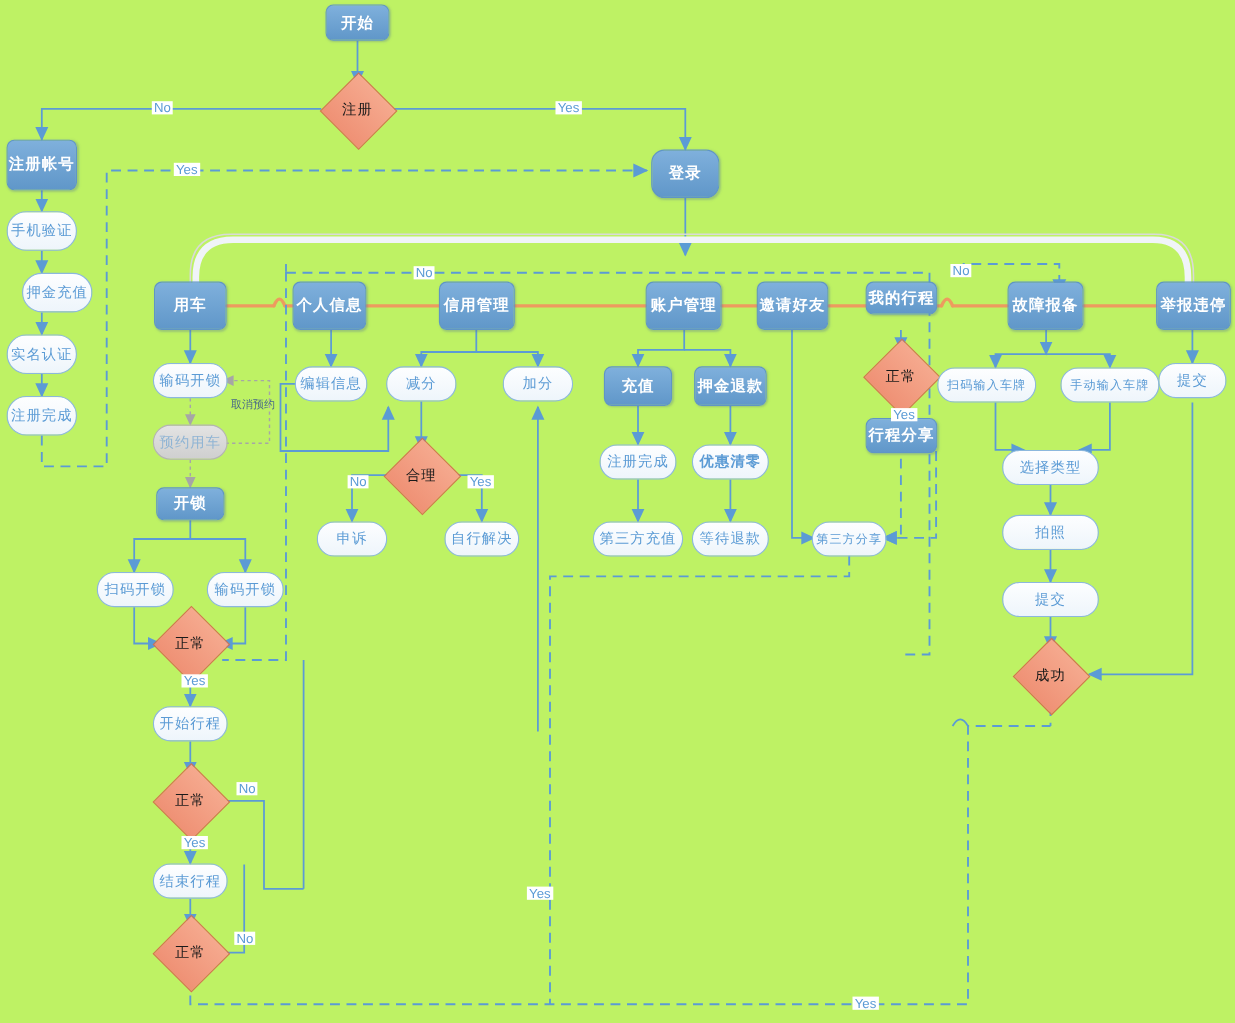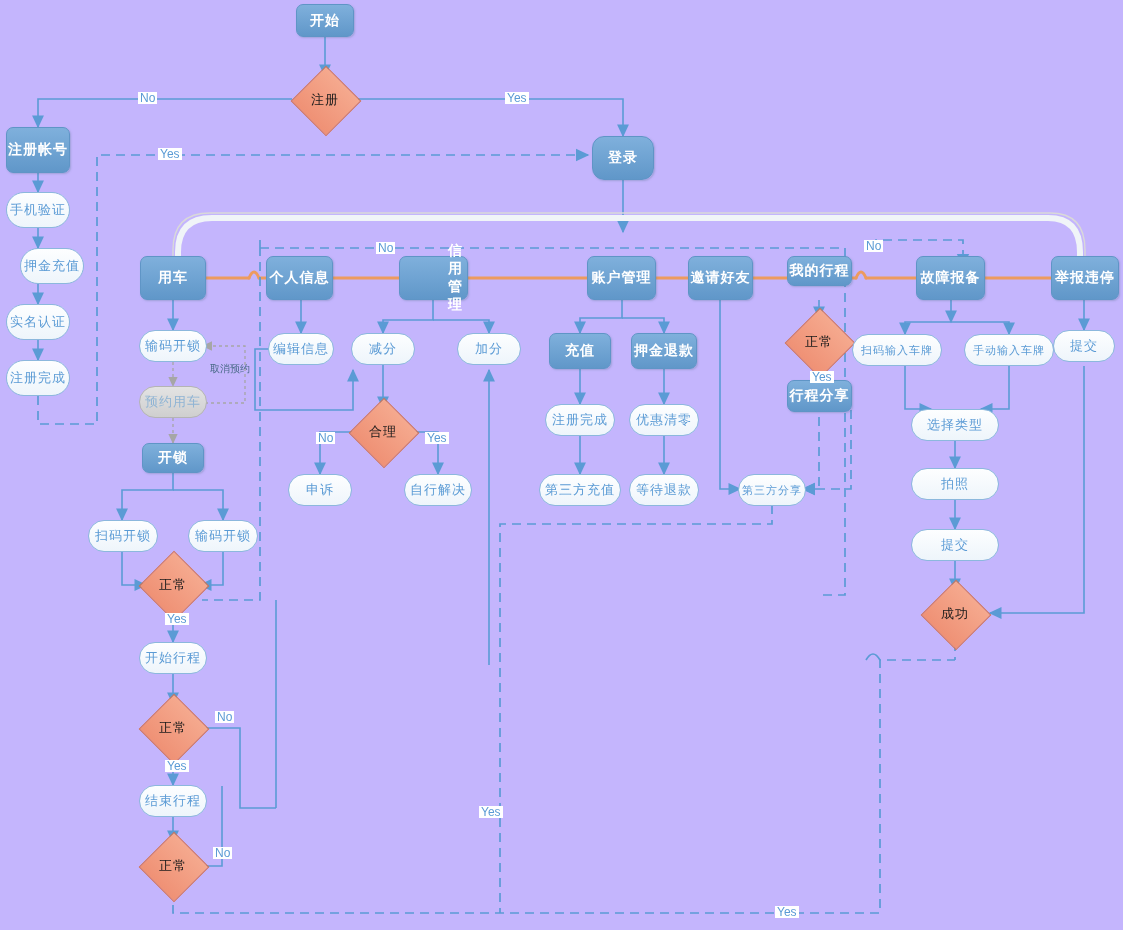--- a/index.html
+++ b/index.html
@@ -1,18 +1,18 @@
 <!DOCTYPE html>
 <html><head>
 <meta charset="utf-8">
 <title>Flowchart</title>
 <style>
   html,body{margin:0;padding:0;background:#ffffff;}
   body{font-family:"Liberation Sans","DejaVu Sans",sans-serif;}
-  #canvas{position:relative;width:1123px;height:930px;background:#c4b5fd;overflow:hidden;}
+  #canvas{position:relative;width:1123px;height:930px;background:#bef264;overflow:hidden;}
   svg.layer{position:absolute;left:0;top:0;width:1123px;height:930px;pointer-events:none;}
 
   .node{position:absolute;box-sizing:border-box;display:flex;align-items:center;justify-content:center;text-align:center;}
 
   
   .proc{
     background:linear-gradient(180deg,#7fb0dc 0%,#6097c9 100%);
     border:1px solid #5f95c6;border-radius:7px;
     color:#ffffff;font-weight:bold;font-size:14px;
     box-shadow:1px 1px 2px rgba(90,120,150,.35);
@@ -216,21 +216,21 @@
   <div class="node proc" style="left:6px;top:127px;width:64px;height:46px;">注册帐号</div>
   <div class="node light" style="left:6px;top:192px;width:64px;height:36px;">手机验证</div>
   <div class="node light" style="left:6px;top:248px;width:64px;height:36px;margin-left:14px;">押金充值</div>
   <div class="node light" style="left:6px;top:304px;width:64px;height:36px;">实名认证</div>
   <div class="node light" style="left:6px;top:360px;width:64px;height:36px;">注册完成</div>
 
   <div class="node proc" style="left:592px;top:136px;width:62px;height:44px;border-radius:12px;">登录</div>
 
   <div class="node proc" style="left:140px;top:256px;width:66px;height:44px;">用车</div>
   <div class="node proc" style="left:266px;top:256px;width:67px;height:44px;">个人信息</div>
-  <div class="node proc" style="left:399px;top:256px;width:69px;height:44px;padding-left:44px;">信用管理</div>
+  <div class="node proc" style="left:399px;top:256px;width:69px;height:44px;">信用管理</div>
   <div class="node proc" style="left:587px;top:256px;width:69px;height:44px;">账户管理</div>
   <div class="node proc" style="left:688px;top:256px;width:65px;height:44px;">邀请好友</div>
   <div class="node proc" style="left:787px;top:256px;width:65px;height:30px;">我的行程</div>
   <div class="node proc" style="left:916px;top:256px;width:69px;height:44px;">故障报备</div>
   <div class="node proc" style="left:1051px;top:256px;width:68px;height:44px;">举报违停</div>
 
   <div class="node light" style="left:139px;top:330px;width:68px;height:32px;">输码开锁</div>
   <div class="node light gray" style="left:139px;top:386px;width:68px;height:32px;">预约用车</div>
   <div class="node proc" style="left:142px;top:443px;width:62px;height:30px;">开锁</div>
   <div class="node light" style="left:88px;top:520px;width:70px;height:32px;">扫码开锁</div>
@@ -264,21 +264,21 @@
     <div class="dshape" style="left:13px;top:0px;width:48px;height:48px;"></div>
     <div class="dlabel">合理</div>
   </div>
 
   <div class="node light" style="left:288px;top:474px;width:64px;height:32px;">申诉</div>
   <div class="node light" style="left:404px;top:474px;width:68px;height:32px;">自行解决</div>
 
   <div class="node proc" style="left:549px;top:333px;width:62px;height:36px;">充值</div>
   <div class="node proc" style="left:631px;top:333px;width:66px;height:36px;text-align:right;">押金退款</div>
   <div class="node light" style="left:545px;top:404px;width:70px;height:32px;">注册完成</div>
-  <div class="node light" style="left:629px;top:404px;width:70px;height:32px;">优惠清零</div>
+  <div class="node light" style="left:629px;top:404px;width:70px;height:32px;font-weight:bold;">优惠清零</div>
   <div class="node light" style="left:539px;top:474px;width:82px;height:32px;">第三方充值</div>
   <div class="node light" style="left:629px;top:474px;width:70px;height:32px;">等待退款</div>
 
   <div class="node light" style="left:738px;top:474px;width:68px;height:32px;font-size:11px;">第三方分享</div>
 
   <div class="dec" style="left:782px;top:318px;width:74px;height:48px;">
     <div class="dshape" style="left:13px;top:0px;width:48px;height:48px;"></div>
     <div class="dlabel">正常</div>
   </div>
   <div class="node proc" style="left:787px;top:380px;width:65px;height:32px;">行程分享</div>

